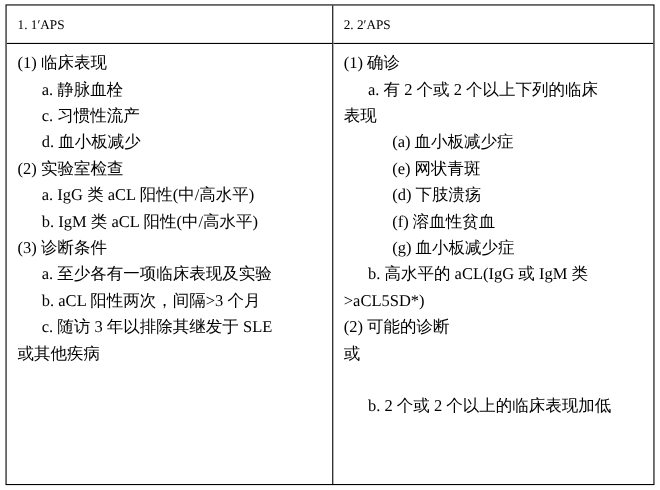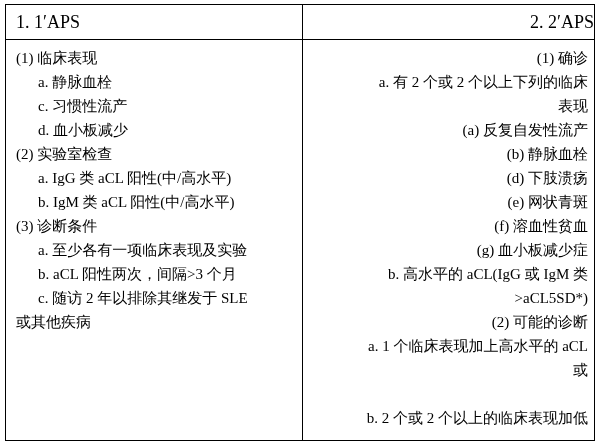--- a/index.html
+++ b/index.html
@@ -35,28 +35,27 @@
     position: relative;
     height: 100%;
     overflow: hidden;
   }
   .col-left {
     width: 297px;
     border-right: 1px solid #000000;
   }
   .col-right {
     width: 292px;
-    text-align: right;
   }
   .col-header {
     box-sizing: border-box;
     height: 35px;
     line-height: 35px;
     padding-left: 10px;
-    font-size: 18px;
+    font-size: 12px;
     border-bottom: 1px solid #000000;
     white-space: nowrap;
   }
   .col-body {
     box-sizing: border-box;
     padding: 6px 6px 0 10px;
     font-size: 15px;
     line-height: 24px;
   }
   .ln {
@@ -78,41 +77,39 @@
         <div class="ln i0">(1) 临床表现</div>
         <div class="ln i1">a. 静脉血栓</div>
         <div class="ln i1">c. 习惯性流产</div>
         <div class="ln i1">d. 血小板减少</div>
         <div class="ln i0">(2) 实验室检查</div>
         <div class="ln i1">a. IgG 类 aCL 阳性(中/高水平)</div>
         <div class="ln i1">b. IgM 类 aCL 阳性(中/高水平)</div>
         <div class="ln i0">(3) 诊断条件</div>
         <div class="ln i1">a. 至少各有一项临床表现及实验</div>
         <div class="ln i1">b. aCL 阳性两次，间隔&gt;3 个月</div>
-        <div class="ln i1">c. 随访 2 年以排除其继发于 SLE</div>
+        <div class="ln i1">c. 随访 3 年以排除其继发于 SLE</div>
         <div class="ln i0">或其他疾病</div>
       </div>
     </div>
 
     <div class="col col-right">
       <div class="col-header">2. 2′APS</div>
       <div class="col-body">
         <div class="ln i0">(1) 确诊</div>
         <div class="ln i1">a. 有 2 个或 2 个以上下列的临床</div>
         <div class="ln i0">表现</div>
-        <div class="ln i2">(a) 反复自发性流产</div>
-        <div class="ln i2">(b) 静脉血栓</div>
+        <div class="ln i2">(a) 血小板减少症</div>
+        <div class="ln i2">(e) 网状青斑</div>
         <div class="ln i2">(d) 下肢溃疡</div>
-        <div class="ln i2">(e) 网状青斑</div>
         <div class="ln i2">(f) 溶血性贫血</div>
         <div class="ln i2">(g) 血小板减少症</div>
         <div class="ln i1">b. 高水平的 aCL(IgG 或 IgM 类</div>
         <div class="ln i0">&gt;aCL5SD*)</div>
         <div class="ln i0">(2) 可能的诊断</div>
-        <div class="ln i1">a. 1 个临床表现加上高水平的 aCL</div>
         <div class="ln i0">或</div>
         <div class="ln i0">&nbsp;</div>
         <div class="ln i1">b. 2 个或 2 个以上的临床表现加低</div>
 
       </div>
     </div>
 
   </div>
 </div>
 

